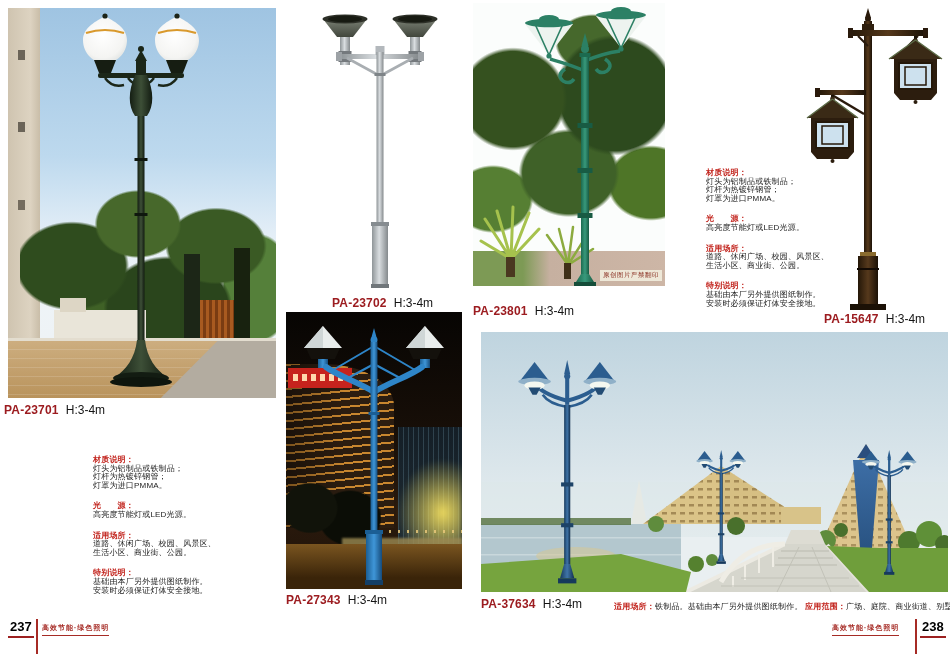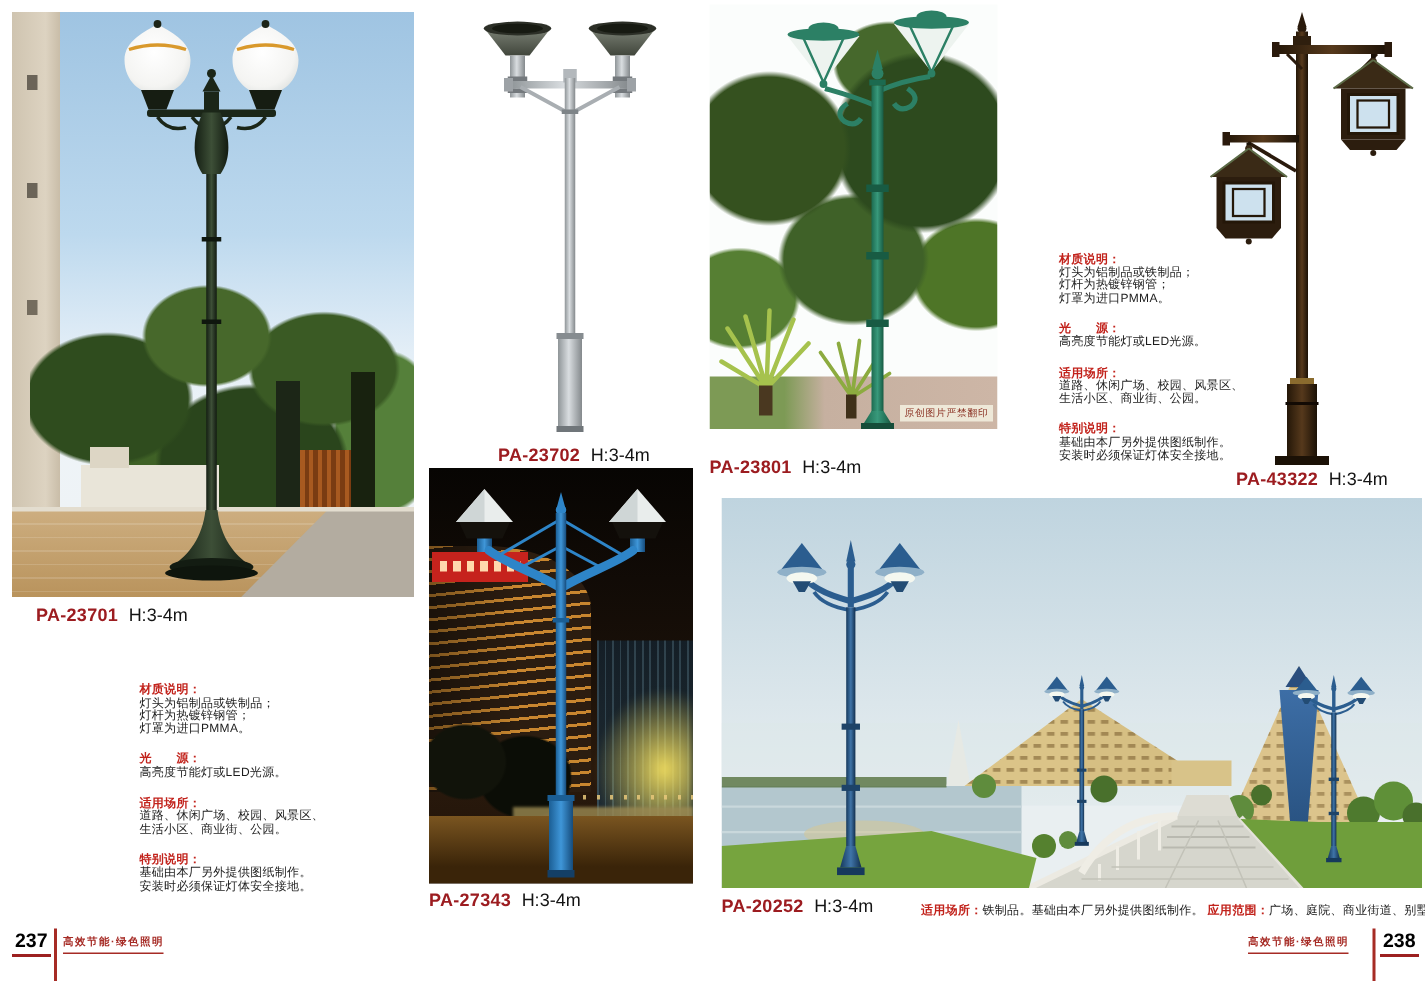--- a/index.html
+++ b/index.html
@@ -136,21 +136,21 @@
       <path d="M127,67 C120,84 120,98 127,108 L139,108 C146,98 146,84 139,67 Z" fill="url(#g1pole)"></path>
       <rect x="129.5" y="108" width="7" height="224" fill="url(#g1pole)"></rect>
       <rect x="126.5" y="150" width="13" height="3" fill="#0f170e"></rect>
       <rect x="126.5" y="205" width="13" height="3" fill="#0f170e"></rect>
 
       <path d="M129,332 C127,350 118,362 107,369 L159,369 C148,362 139,350 137,332 Z" fill="url(#g1pole)"></path>
       <ellipse cx="133" cy="370" rx="28" ry="6" fill="#131c12"></ellipse>
       <ellipse cx="133" cy="374" rx="31" ry="5" fill="#0e150d"></ellipse>
     </svg>
   </div>
-  <div class="plabel" style="left:24px;top:403px">
+  <div class="plabel" style="left:4px;top:403px">
     <span class="model">PA-23701</span><span class="hspec">H:3-4m</span>
   </div>
 
   <div class="specs" style="left:93px;top:444px">
     <div class="rd">材质说明：</div>
     <div>灯头为铝制品或铁制品；</div>
     <div>灯杆为热镀锌钢管；</div>
     <div>灯罩为进口PMMA。</div>
     <div class="rd">光　　源：</div>
     <div>高亮度节能灯或LED光源。</div>
@@ -313,21 +313,21 @@
     <rect x="34" y="120" width="21" height="18" fill="none" stroke="#241708" stroke-width="1.5"></rect>
     <polygon points="23,146 66,146 60,153 29,153" fill="#2c1d0e"></polygon>
     <circle cx="44.5" cy="155" r="2" fill="#2c1d0e"></circle>
 
     <rect x="72" y="246" width="16" height="4" fill="#8a6b2e"></rect>
     <rect x="70" y="250" width="20" height="48" fill="url(#g4brz)"></rect>
     <rect x="69" y="262" width="22" height="2" fill="#120a04"></rect>
     <rect x="62" y="298" width="36" height="6" fill="#1b1106"></rect>
   </svg>
   <div class="plabel" style="left:824px;top:312px">
-    <span class="model">PA-43322</span><span class="hspec">H:3-4m</span>
+    <span class="model">PA-15647</span><span class="hspec">H:3-4m</span>
   </div>
 
   <div class="photo p5">
     <div class="abs p5-bldL"></div>
     <div class="abs p5-neon">
         <div class="abs p5-neon-in"></div>
       </div>
     <div class="abs p5-bldR"></div>
     <div class="abs p5-glow"></div>
     <div class="abs p5-lights"></div>
@@ -455,21 +455,21 @@
       <polygon points="352,260 467,260 467,216 398,216 346,214 388,260" fill="#6f9e3b"></polygon>
       <circle cx="215" cy="232" r="8" fill="#55812f"></circle>
       <circle cx="231" cy="228" r="6" fill="#5f8c3d"></circle>
 
       <use href="#g6lamp" transform="translate(25,28) scale(1.02)"></use>
       <use href="#g6lamp" transform="translate(209,118) scale(0.52)"></use>
       <use href="#g6lamp" transform="translate(374,118) scale(0.57)"></use>
     </svg>
   </div>
   <div class="plabel" style="left:481px;top:597px">
-    <span class="model">PA-20252</span><span class="hspec">H:3-4m</span>
+    <span class="model">PA-37634</span><span class="hspec">H:3-4m</span>
   </div>
   <div class="params" style="left:614px;top:601px">
     <span class="rd">适用场所：</span><span>铁制品。基础由本厂另外提供图纸制作。</span>
     <span class="rd">应用范围：</span><span>广场、庭院、商业街道、别墅区等场所。</span>
   </div>
 
   <div class="pgnum" style="left:8px;top:619px">237</div>
   <div class="vline" style="left:36px;top:619px;height:35px"></div>
   <div class="slog" style="left:42px;top:623px">高效节能·绿色照明</div>
 

